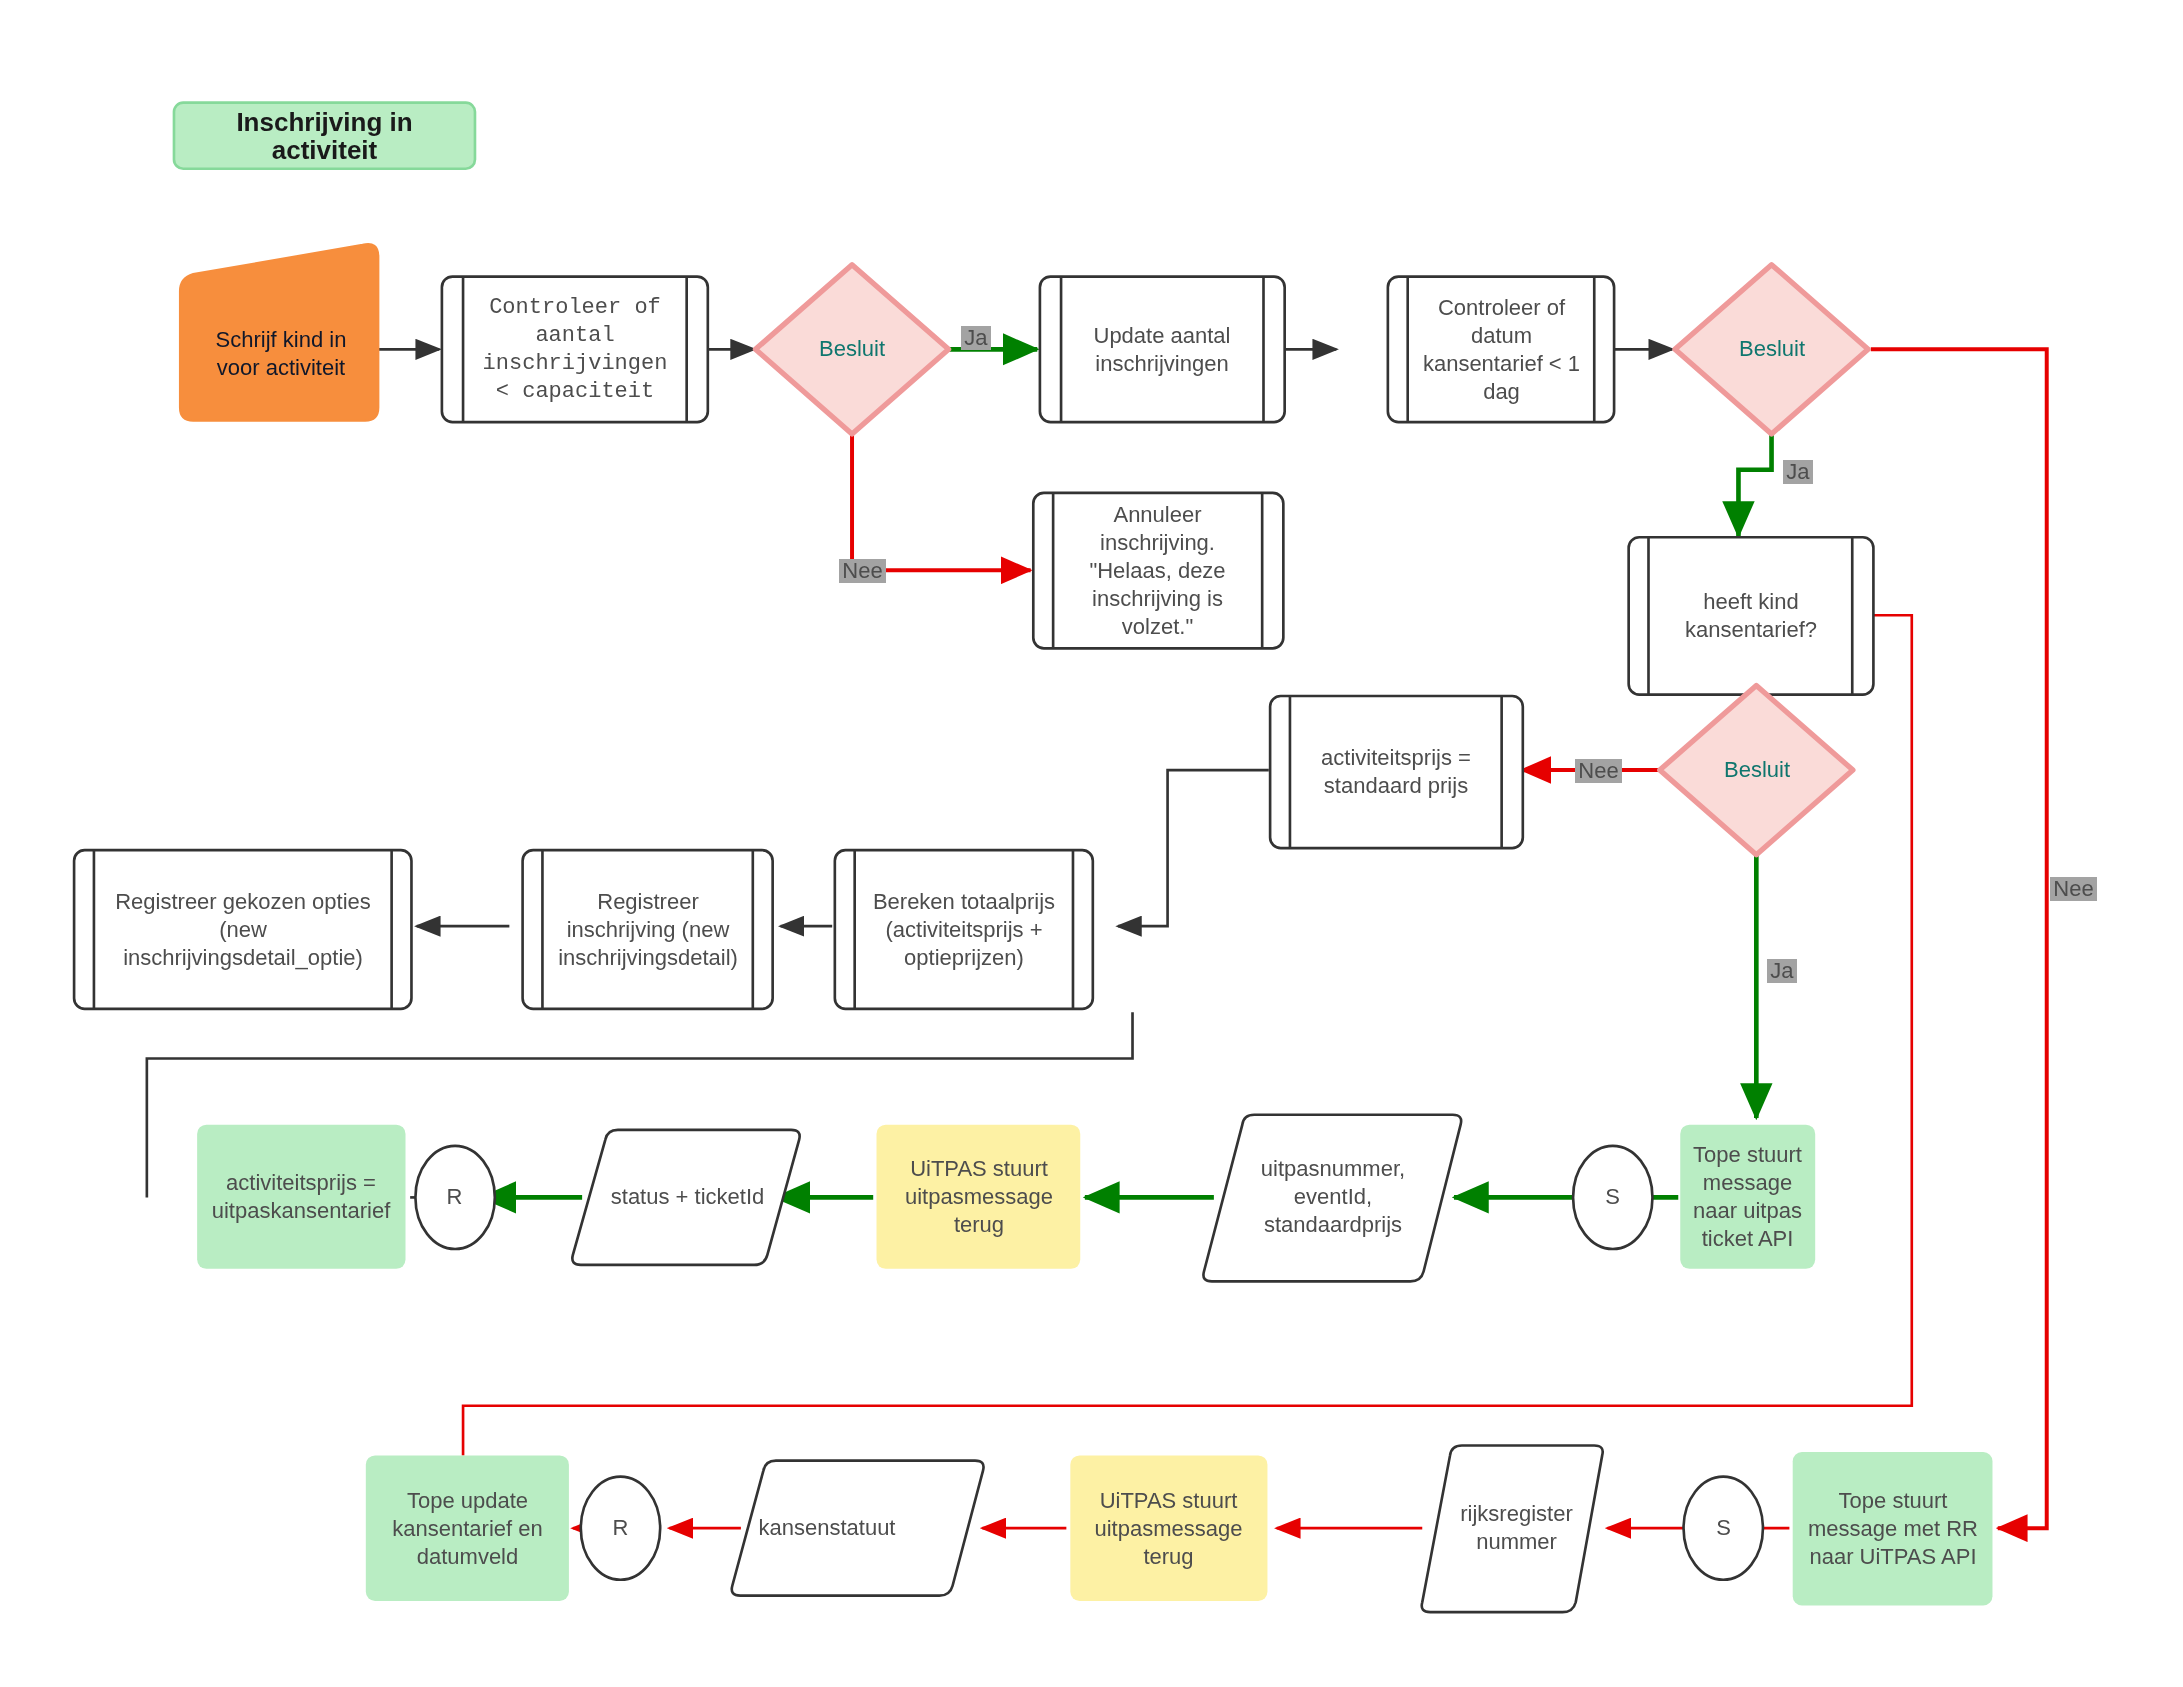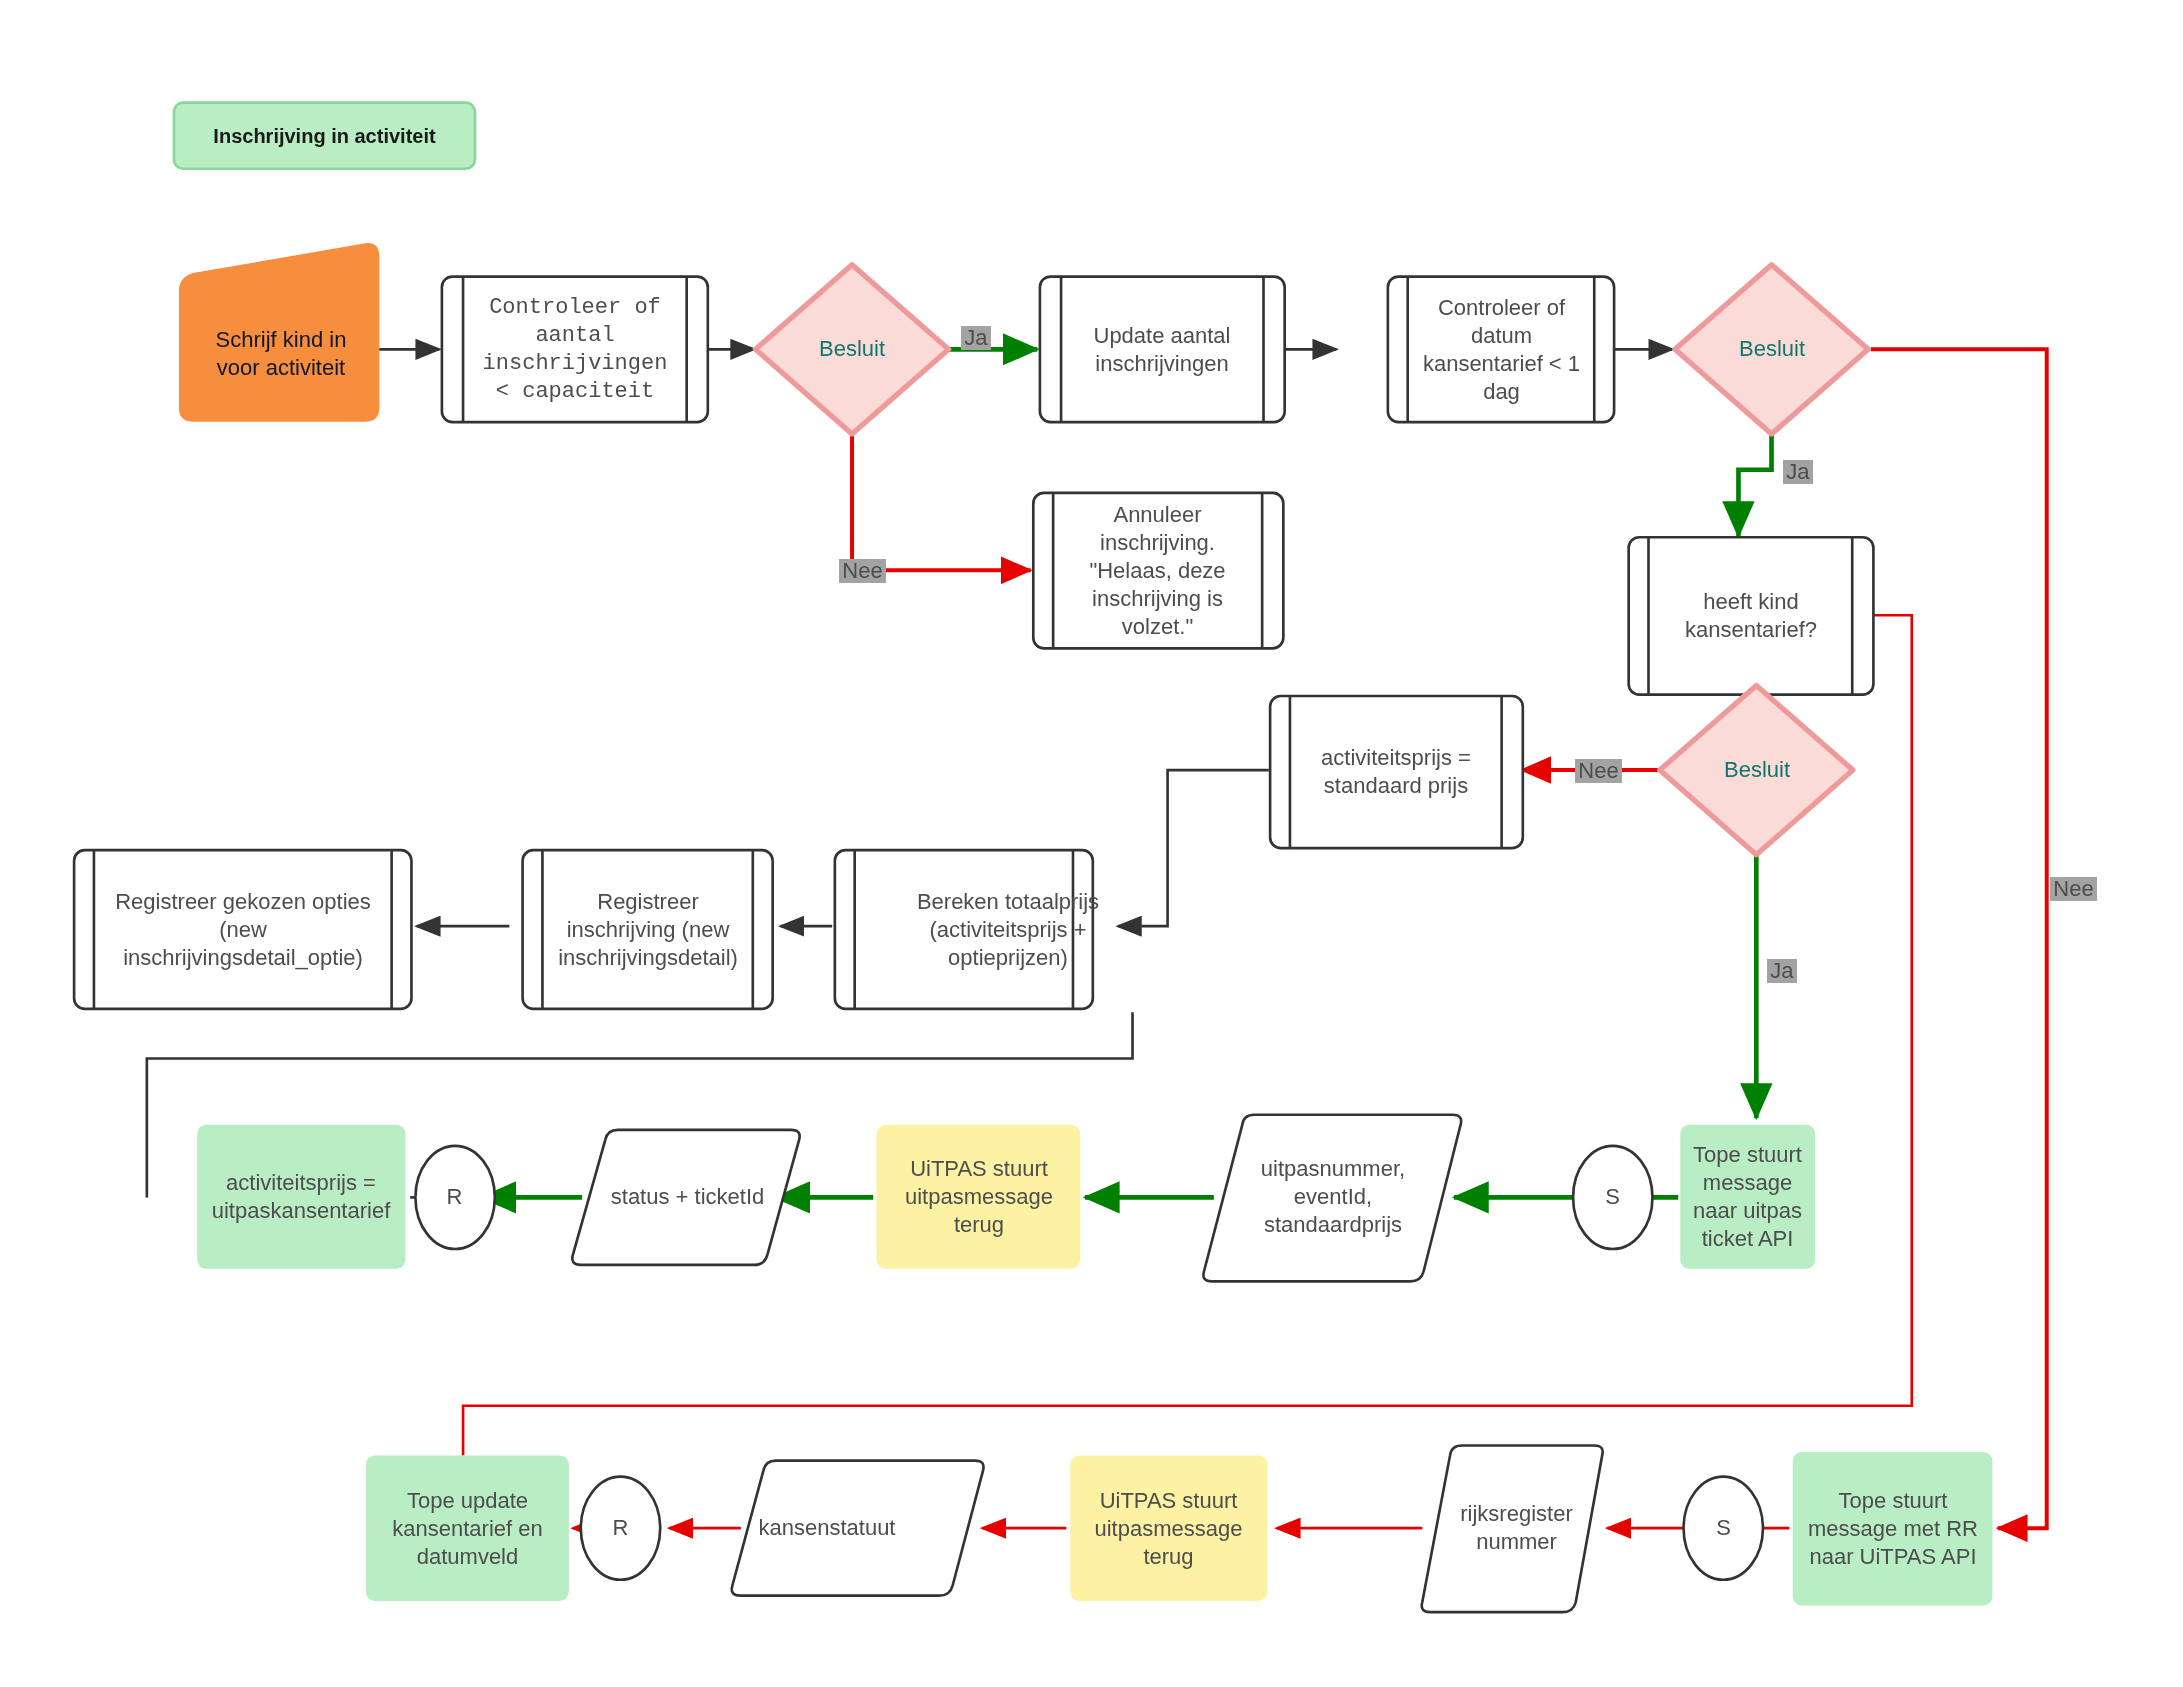--- a/index.html
+++ b/index.html
@@ -37,21 +37,21 @@
     font-family: "Liberation Sans", sans-serif;
     pointer-events: none;
     white-space: pre-line;
     padding: 0 9.3px;
     box-sizing: border-box;
   }
   .node-text.dark { color: #0f766e; }
   .node-text.white { color: #0f172a; }
   .node-text.title {
     font-weight: bold;
-    font-size: 20px;
+    font-size: 26px;
     color: #1a1a1a;
   }
   .edge-label {
     position: absolute;
     color: #4d4d4d;
     font-size: 22px;
     line-height: 24px;
     font-family: "Liberation Sans", sans-serif;
     background: #a3a3a3;
     padding: 0 3.3px;
@@ -250,21 +250,21 @@
   <div class="node-text dark" style="left:1699px; top:324px; width:146px; height:50px;">Besluit</div>
 
   <div class="node-text" style="left:1053px; top:493px; width:209px; height:155px;">Annuleer inschrijving. "Helaas, deze inschrijving is volzet."</div>
 
   <div class="node-text" style="left:1649px; top:537px; width:204px; height:157px;">heeft kind kansentarief?</div>
 
   <div class="node-text dark" style="left:1684px; top:745px; width:146px; height:50px;">Besluit</div>
 
   <div class="node-text" style="left:1290px; top:696px; width:212px; height:152px;">activiteitsprijs = standaard prijs</div>
 
-  <div class="node-text" style="left:855px; top:850px; width:218px; height:159px;margin-left:44px;">Bereken totaalprijs (activiteitsprijs + optieprijzen)</div>
+  <div class="node-text" style="left:855px; top:850px; width:218px; height:159px;">Bereken totaalprijs (activiteitsprijs + optieprijzen)</div>
 
   <div class="node-text" style="left:543px; top:850px; width:210px; height:159px;">Registreer inschrijving (new inschrijvingsdetail)</div>
 
   <div class="node-text" style="left:94px; top:850px; width:298px; height:159px;">Registreer gekozen opties (new inschrijvingsdetail_optie)</div>
 
   <div class="node-text" style="left:197px; top:1125px; width:208px; height:144px;">activiteitsprijs = uitpaskansentarief</div>
 
   <div class="node-text" style="left:415px; top:1172px; width:79px; height:50px;">R</div>
 
   <div class="node-text" style="left:595px; top:1172px; width:185px; height:50px;">status + ticketId</div>

